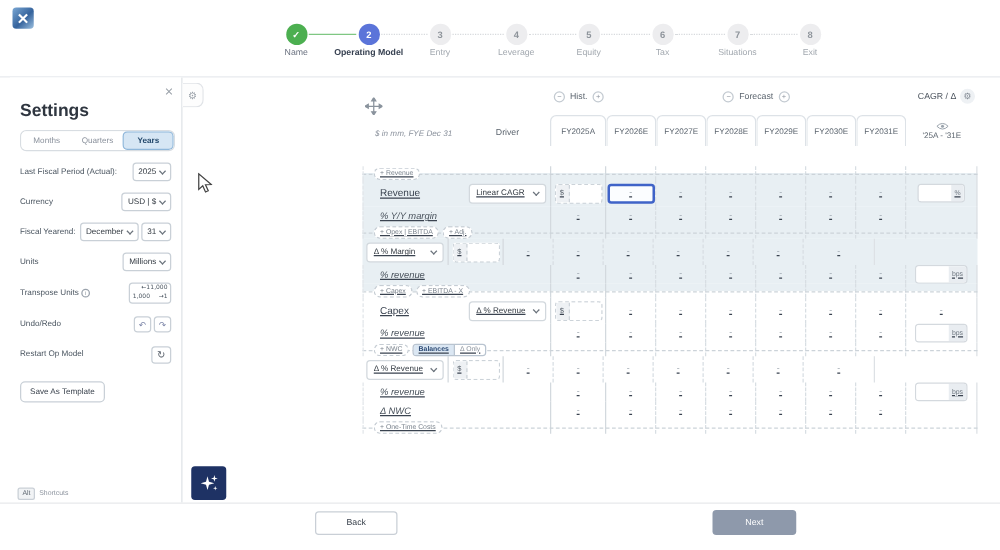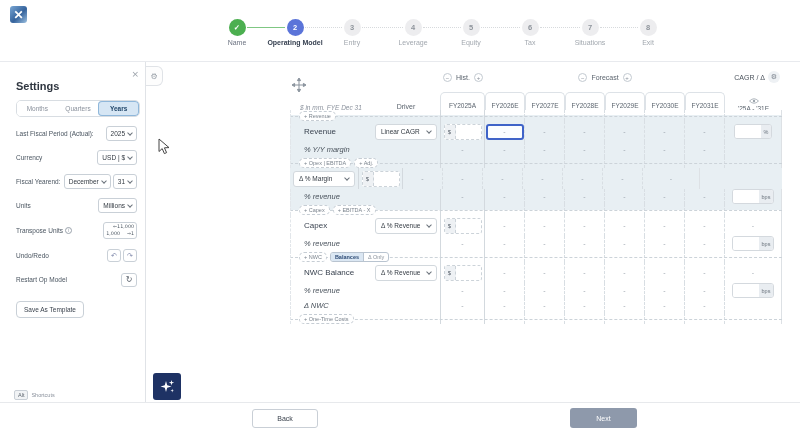--- a/index.html
+++ b/index.html
@@ -25,21 +25,21 @@
   .step-line.done { border-top:1.5px solid #7fc783; }
   .step-line.todo { border-top:1.5px dotted #d7dadd; }
 
   
   #settings-panel { position:absolute; left:8px; top:62px; width:138px; height:340px; background:#fff;
     border-right:1px solid #e0e3e7; padding:8px; }
   #settings-close { position:absolute; right:6px; top:7px; font-size:9px; color:#9aa1a9; cursor:pointer; }
   #settings-tab-handle { position:absolute; left:146px; top:66px; width:17px; height:20px; background:#fdfdfd;
     border:1px solid #e0e3e7; border-left:none; border-radius:0 6px 6px 0; display:flex; align-items:center; justify-content:center;
     color:#9aa1a9; font-size:8px; }
-  #settings-title { font-size:11px; font-weight:bold; color:#2f3640; margin:10px 0 8px 0; }
+  #settings-title { font-size:14px; font-weight:bold; color:#2f3640; margin:10px 0 8px 0; }
   .seg-tabs { display:flex; border:1px solid #d8dde2; border-radius:5px; overflow:hidden; width:124px; height:17px; }
   .seg-tab { flex:1; display:flex; align-items:center; justify-content:center; font-size:6.5px; color:#8a919c; background:#fff; }
   .seg-tab.active { background:#d6e6f4; color:#23486b; font-weight:bold; border-radius:4px; box-shadow:inset 0 0 0 1px #8fb7da; }
   .set-row { display:flex; align-items:center; justify-content:space-between; margin-top:9px; min-height:15px; }
   .set-label { font-size:6.5px; color:#4a5560; }
   .sel { display:inline-flex; align-items:center; justify-content:space-between; gap:3px; height:15px;
     border:1px solid #c9d0d7; border-radius:3px; background:#fff; font-size:6.5px; color:#333a42; padding:0 4px; }
   .chev { width:4px; height:4px; border-right:1px solid #6b737c; border-bottom:1px solid #6b737c;
     transform:rotate(45deg); margin-top:-2px; flex:none; }
   .mini-btn { border:1px solid #c9d0d7; border-radius:3px; background:#fff; display:flex; align-items:center; justify-content:center; }
@@ -66,21 +66,21 @@
   .circ-btn { width:9px; height:9px; border:1px solid #c3cad1; border-radius:50%; color:#8a919c; font-size:6px;
     display:flex; align-items:center; justify-content:center; line-height:1; background:#fff; }
   #cagr-head-label { position:absolute; right:2px; top:7px; display:flex; align-items:center; gap:3px; font-size:7px; color:#4a525c; }
   #cagr-gear { width:12px; height:12px; border-radius:50%; background:#eef1f4; color:#7d858f; font-size:7px;
     display:flex; align-items:center; justify-content:center; }
   .colhead { position:absolute; top:28px; height:25px; background:#fff; border:1px solid #dde2e7; border-bottom:none;
     border-radius:5px 5px 0 0; font-size:6.5px; color:#5b646e; display:flex; align-items:center; justify-content:center; }
   #cagr-colhead { position:absolute; top:28px; height:25px; display:flex; flex-direction:column; align-items:center;
     justify-content:center; gap:1px; font-size:6.5px; color:#5b646e; }
 
-  #table-body { position:absolute; left:0; top:46px; width:492px; }
+  #table-body { position:absolute; left:0; top:69px; width:492px;text-decoration:underline; }
   .trow { display:flex; position:relative; }
   .trow.shaded { background:#e8eff3; }
   .trow.shade-start { background:linear-gradient(180deg,#ffffff 50%,#e8eff3 50%); }
   .trow.shade-end { background:linear-gradient(180deg,#e8eff3 50%,#ffffff 50%); }
   .rk-pills { height:11px; }
   .rk-main { height:21px; }
   .rk-sub { height:15px; }
   .rk-pills::after { content:""; position:absolute; left:0; right:0; top:50%; border-top:1px dashed #ccd3d9; }
   .cell { display:flex; align-items:center; justify-content:center; height:100%; flex:none; }
   .c-label { width:82px; justify-content:flex-start; padding-left:13px; border-left:1px dashed #e2e6ea; }
@@ -548,23 +548,20 @@
         <div class="cell c-hist"></div>
         <div class="cell c-f"></div>
         <div class="cell c-f"></div>
         <div class="cell c-f"></div>
         <div class="cell c-f"></div>
         <div class="cell c-f"></div>
         <div class="cell c-f"></div>
         <div class="cell c-cagr"></div>
       </div>
       <div class="trow rk-main">
-        <div class="cell c-label">
-          <span class="row-label-main">NWC Balance</span>
-        </div>
         <div class="cell c-driver">
           <div class="drv-select">
             <span>Δ % Revenue</span>
             <span class="chev"></span>
           </div>
         </div>
         <div class="cell c-hist">
           <div class="dollar-input">
             <span class="dollar-prefix">$</span>
             <span></span>

